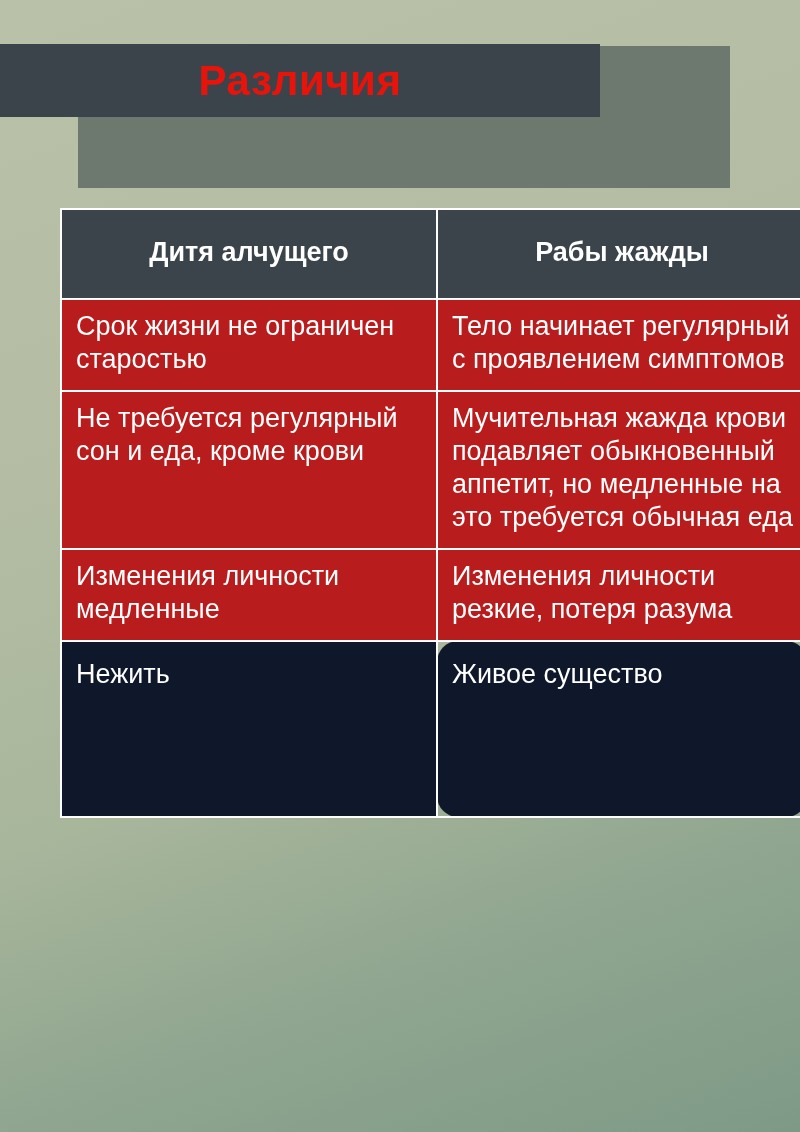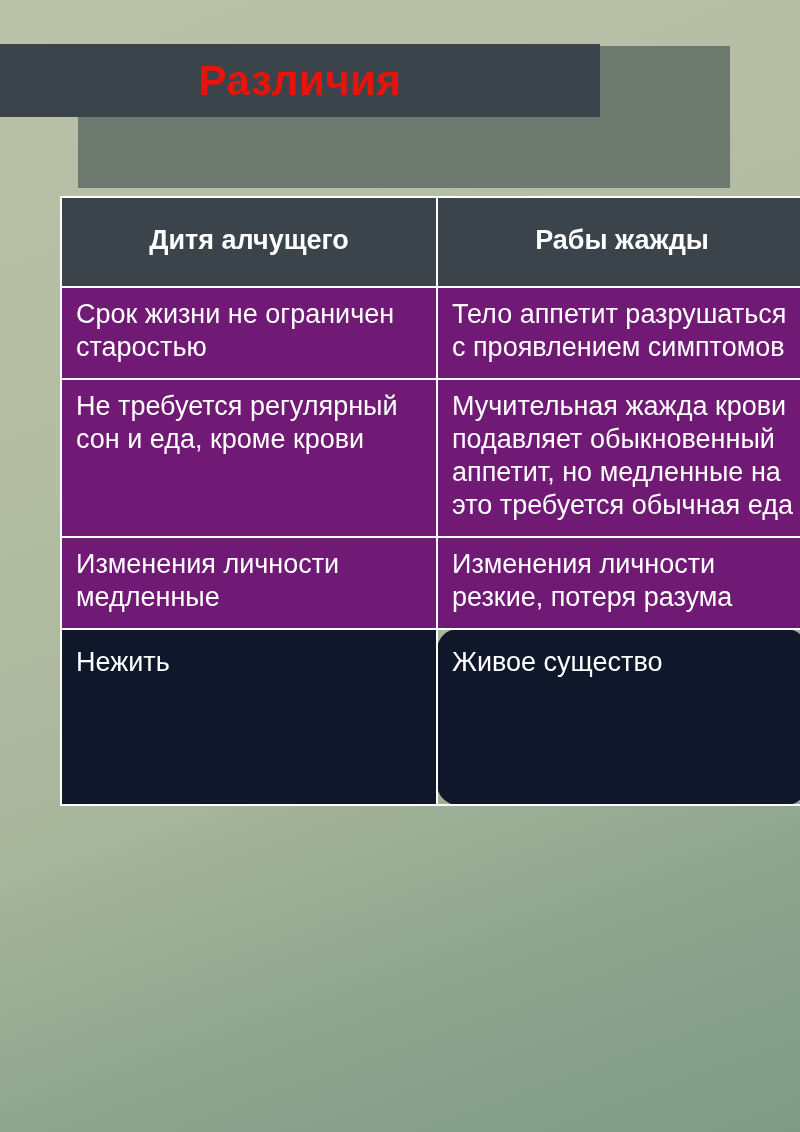--- a/index.html
+++ b/index.html
@@ -52,21 +52,21 @@
     font-size: 42px;
     font-weight: bold;
     letter-spacing: 0.5px;
     font-family: "Liberation Sans", sans-serif;
   }
 
   
   .table-wrap {
     position: absolute;
     left: 50px;
-    top: 196px;
+    top: 208px;
     width: 718px;
     padding-left: 10px;
   }
   table.cmp {
     border-collapse: collapse;
     width: 718px;
     table-layout: fixed;
   }
   table.cmp th, table.cmp td {
     vertical-align: top;
@@ -77,21 +77,21 @@
     background: #3b444a;
     color: #ffffff;
     font-size: 27px;
     font-weight: bold;
     text-align: center;
     height: 72px;
     padding: 6px 6px 10px 6px;
     vertical-align: middle;
   }
   table.cmp td {
-    background: #701a75;
+    background: #b91c1c;
     color: #ffffff;
     font-size: 27px;
     line-height: 1.22;
     padding: 10px 12px 14px 14px;
     font-weight: 400;
   }
   table.cmp tr.row-last td {
     background: #0f172a;
   }
   .col-a { width: 362px; }
@@ -121,21 +121,21 @@
         <th class="col-a">Дитя алчущего</th>
         <th class="col-b">Рабы жажды</th>
       </tr>
     </thead>
     <tbody>
       <tr class="row-0">
         <td class="col-a">
             <span class="cell-text">Срок жизни не ограничен старостью</span>
           </td>
         <td class="col-b">
-            <span class="cell-text">Тело аппетит разрушаться
+            <span class="cell-text">Тело начинает регулярный
 с проявлением симптомов</span>
           </td>
       </tr>
       <tr class="row-1">
         <td class="col-a">
             <span class="cell-text">Не требуется регулярный сон и еда, кроме крови</span>
           </td>
         <td class="col-b">
             <span class="cell-text">Мучительная жажда крови подавляет обыкновенный аппетит, но медленные на это требуется обычная еда</span>
           </td>

